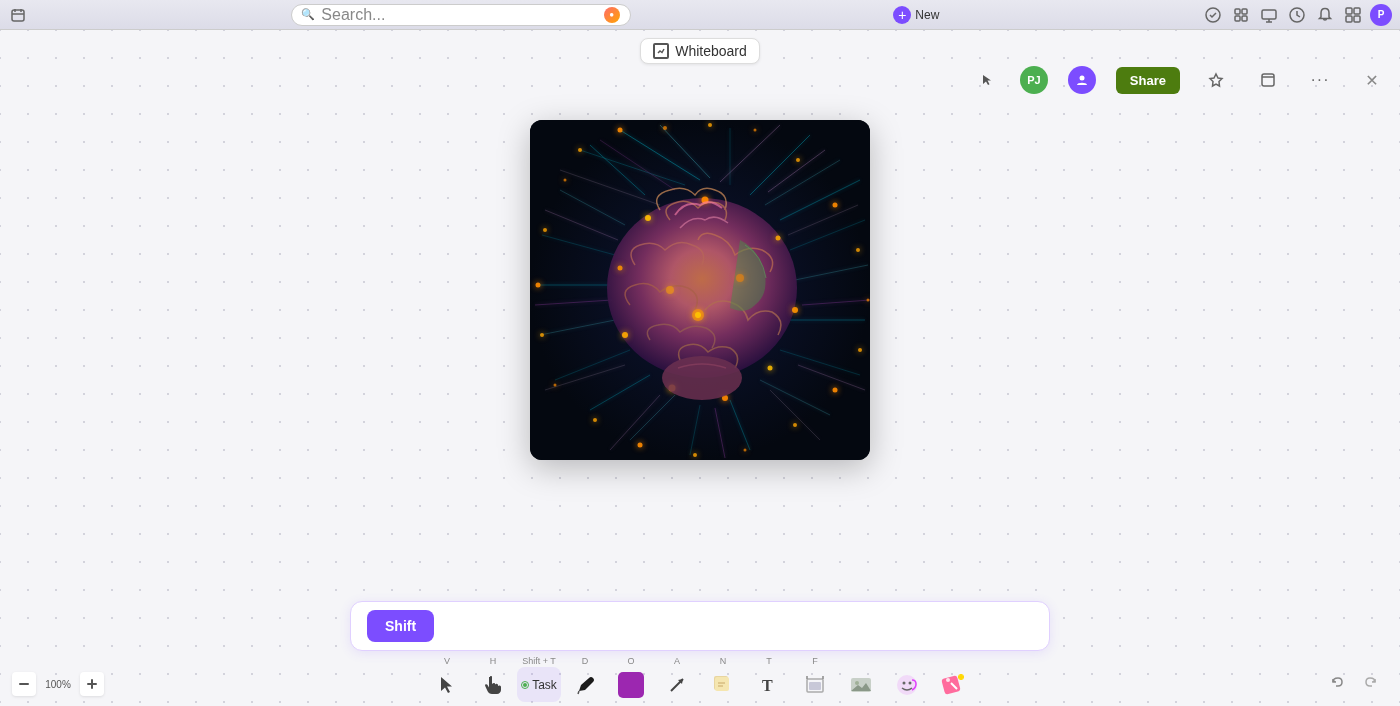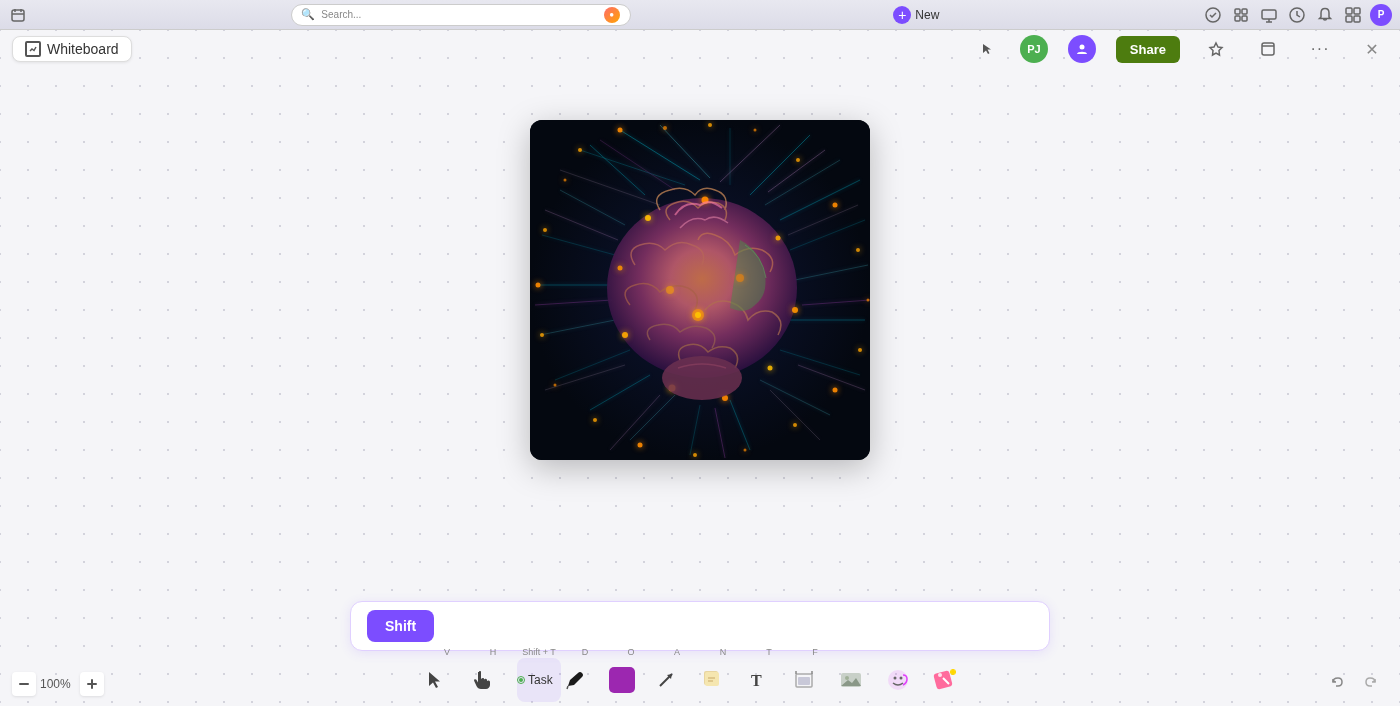--- a/index.html
+++ b/index.html
@@ -32,21 +32,21 @@
       background: white;
       border: 1px solid #ccc;
       border-radius: 11px;
       display: flex;
       align-items: center;
       padding: 0 10px;
       gap: 6px;
       margin: 0 auto;
     }
     .search-bar-text {
-      font-size: 10px;
+      font-size: 16px;
       color: #888;
       flex: 1;
     }
     .search-icon { color: #888; font-size: 11px; }
     .browser-right-icons {
       display: flex;
       align-items: center;
       gap: 6px;
       margin-left: auto;
     }
@@ -100,22 +100,23 @@
       opacity: 0.5;
     }
 
     
     .top-toolbar {
       position: absolute;
       top: 0; left: 0; right: 0;
       height: 38px;
       display: flex;
       align-items: center;
-      padding: 16px 12px;
+      padding: 8px 12px;
       z-index: 10;
+      flex-direction: column;
     }
     .whiteboard-label {
       display: flex; align-items: center; gap: 6px;
       background: white;
       border: 1px solid #ddd;
       border-radius: 8px;
       padding: 4px 12px;
       font-size: 14px;
       color: #333;
       font-weight: 500;
@@ -237,22 +238,22 @@
     .zoom-btn {
       width: 24px; height: 24px;
       border: none; background: white;
       border-radius: 4px;
       cursor: pointer;
       display: flex; align-items: center; justify-content: center;
       font-size: 14px; color: #555;
       box-shadow: 0 1px 3px rgba(0,0,0,0.1);
     }
     .zoom-level {
-      font-size: 12px; color: #555;
-      min-width: 36px; text-align: left;
+      font-size: 10px; color: #555;
+      min-width: 36px; text-align: center;
     }
 
     .tool-group {
       display: flex;
       align-items: flex-end;
       justify-content: center;
       position: absolute;
       bottom: 4px;
       left: 50%;
       transform: translateX(-50%);
@@ -265,26 +266,26 @@
       align-items: center;
       position: relative;
     }
     .tool-shortcut {
       font-size: 9px;
       color: #888;
       margin-bottom: 1px;
       line-height: 1;
     }
     .tool-btn {
-      width: 44px; height: 44px;
+      width: 44px; height: 35px;
       background: none;
       border: none;
       border-radius: 8px;
       cursor: pointer;
-      display: flex; align-items: center; 
+      display: flex; align-items: center; justify-content: center;
       font-size: 18px;
       position: relative;
     }
     .tool-btn.active { background: rgba(124,77,255,0.1); }
 
     .undo-redo {
       position: absolute;
       right: 16px;
       bottom: 10px;
       display: flex; gap: 4px;

